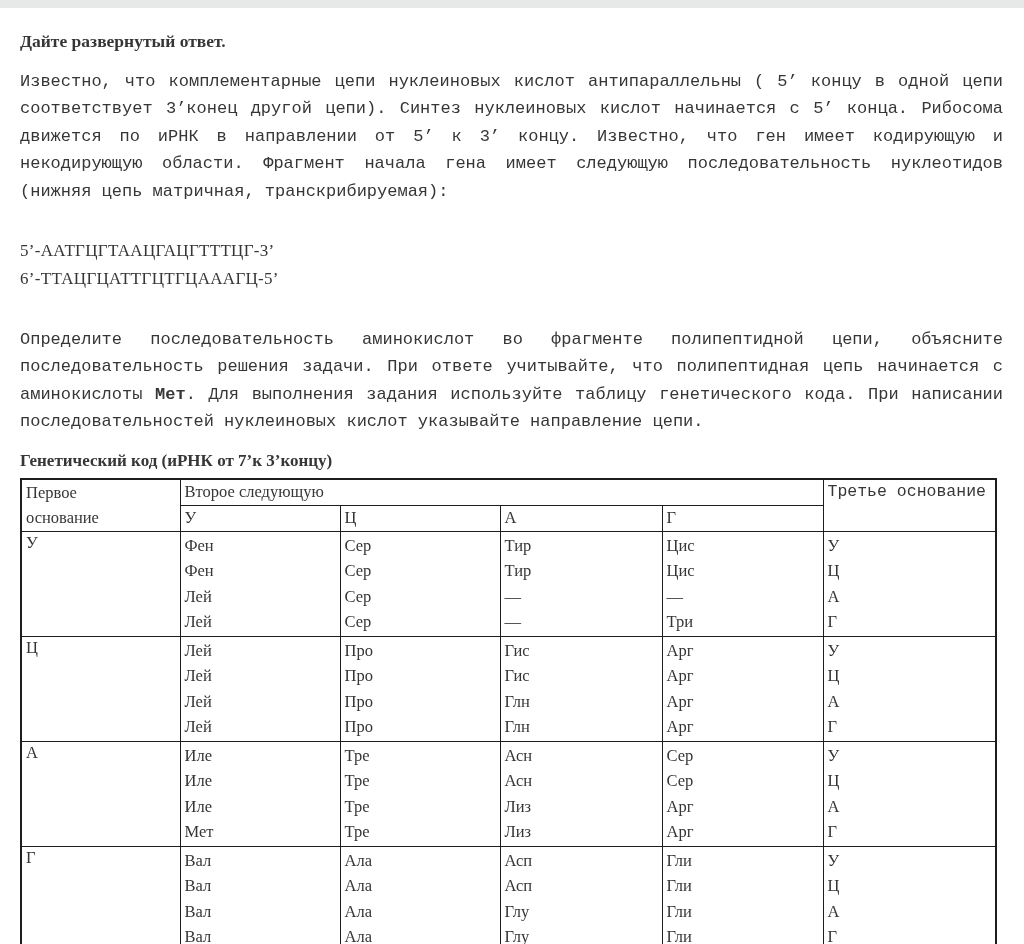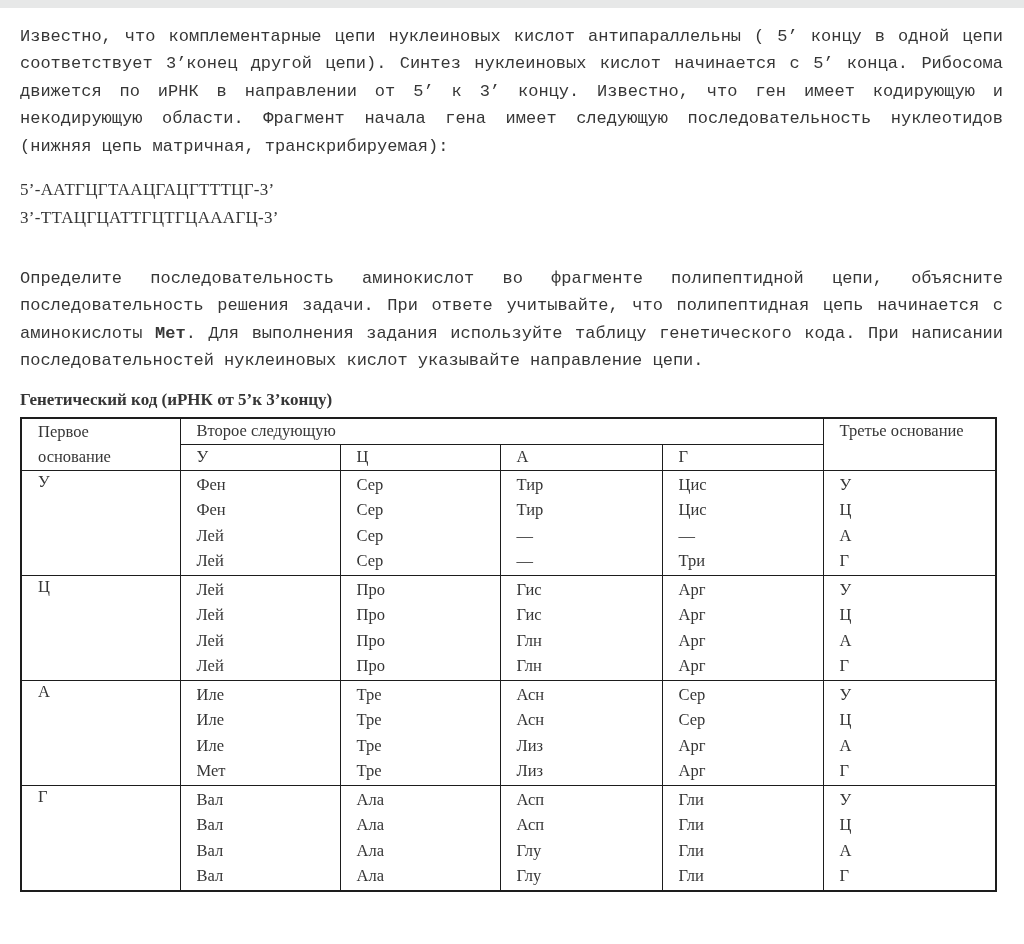--- a/index.html
+++ b/index.html
@@ -17,69 +17,70 @@
     margin: 22px 0 0 0;
     font-size: 17.5px; font-weight: bold; line-height: 23px;
   }
   .para {
     margin: 15px 0 0 0;
     font-size: 17px; line-height: 27.4px;
     text-align: justify;
     font-family: Liberation Mono, monospace;
   }
   .para.task { margin-top: 34px; }
-  .seq-block { margin-top: 16px; }
+  .seq-block { margin-top: 32px; }
   .seq-line { font-size: 17px; line-height: 27.5px; letter-spacing: 0.3px; }
 
   .tbl-title {
     margin: 14px 0 0 0;
     font-size: 17px; font-weight: bold; line-height: 22px;
   }
 
   table.gcode {
     margin-top: 6px;
     border-collapse: collapse;
     table-layout: fixed;
     width: 975px;
     border: 2px solid #1d1d1d;
     font-size: 16.5px;
   }
   table.gcode th, table.gcode td {
     border: 1.5px solid #1d1d1d;
-    padding: 0 16px;
+    padding: 0 4px;
     text-align: left;
     font-weight: normal;
   }
   tr.hrow th { height: 25px; line-height: 24px; vertical-align: top; }
   th.bold { font-weight: bold; }
   th.first-base-h { vertical-align: top; }
   th.first-base-h .wrapbox { width: 120px; line-height: 25px; }
-  th.third-base-h { vertical-align: middle; line-height: 20px; }
+  th.third-base-h { vertical-align: middle; line-height: 20px; font-family: Liberation Mono, monospace; }
   tr.brow td { height: 103px; vertical-align: top; padding-top: 1px; }
   td.fb { vertical-align: middle; }
   .line { line-height: 25.6px; height: 25.6px; }
 </style>
 </head>
 <body>
 
 <div class="top-strip"></div>
 
 <div class="content">
 
+  <div class="heading">Дайте развернутый ответ.</div>
 
   <p class="para">Известно, что комплементарные цепи нуклеиновых кислот антипараллельны ( 5’ концу в одной цепи соответствует 3’конец другой цепи). Синтез нуклеиновых кислот начинается с 5’ конца. Рибосома движется по иРНК в направлении от 5’ к 3’ концу. Известно, что ген имеет кодирующую и некодирующую области. Фрагмент начала гена имеет следующую последовательность нуклеотидов (нижняя цепь матричная, транскрибируемая):</p>
 
   <div class="seq-block">
     <div class="seq-line">5’-ААТГЦГТААЦГАЦГТТТЦГ-3’</div>
-    <div class="seq-line">3’-ТТАЦГЦАТТГЦТГЦАААГЦ-3’</div>
+    <div class="seq-line">6’-ТТАЦГЦАТТГЦТГЦАААГЦ-5’</div>
   </div>
 
   <p class="para task"><span>Определите последовательность аминокислот во фрагменте полипептидной цепи, объясните последовательность решения задачи. При ответе учитывайте, что полипептидная цепь начинается с аминокислоты </span><b>Мет</b><span>. Для выполнения задания используйте таблицу генетического кода. При написании последовательностей нуклеиновых кислот указывайте направление цепи.</span></p>
 
-  <div class="tbl-title">Генетический код (иРНК от 5’к 3’концу)</div>
+  <div class="tbl-title">Генетический код (иРНК от 7’к 3’концу)</div>
 
   <table class="gcode">
     <colgroup>
       <col style="width:159px">
         <col style="width:160px">
         <col style="width:160px">
       <col style="width:162px">
         <col style="width:161px">
         <col style="width:173px">
     </colgroup>

